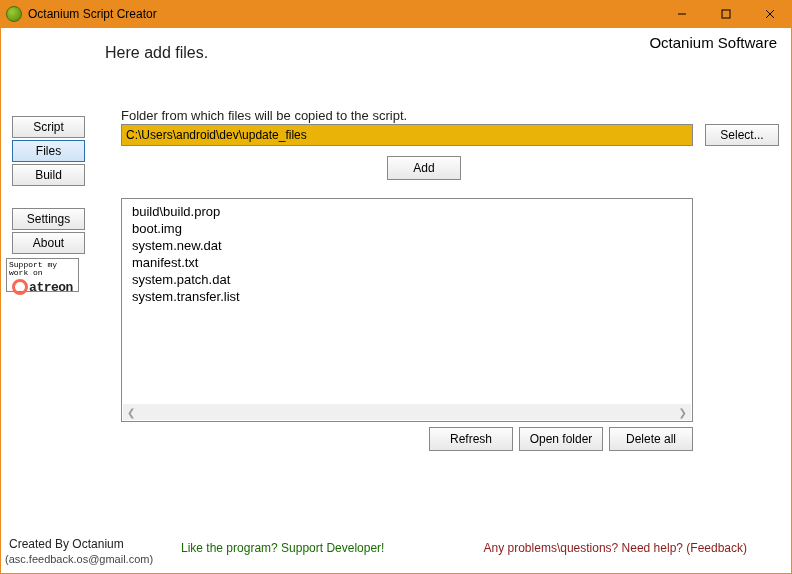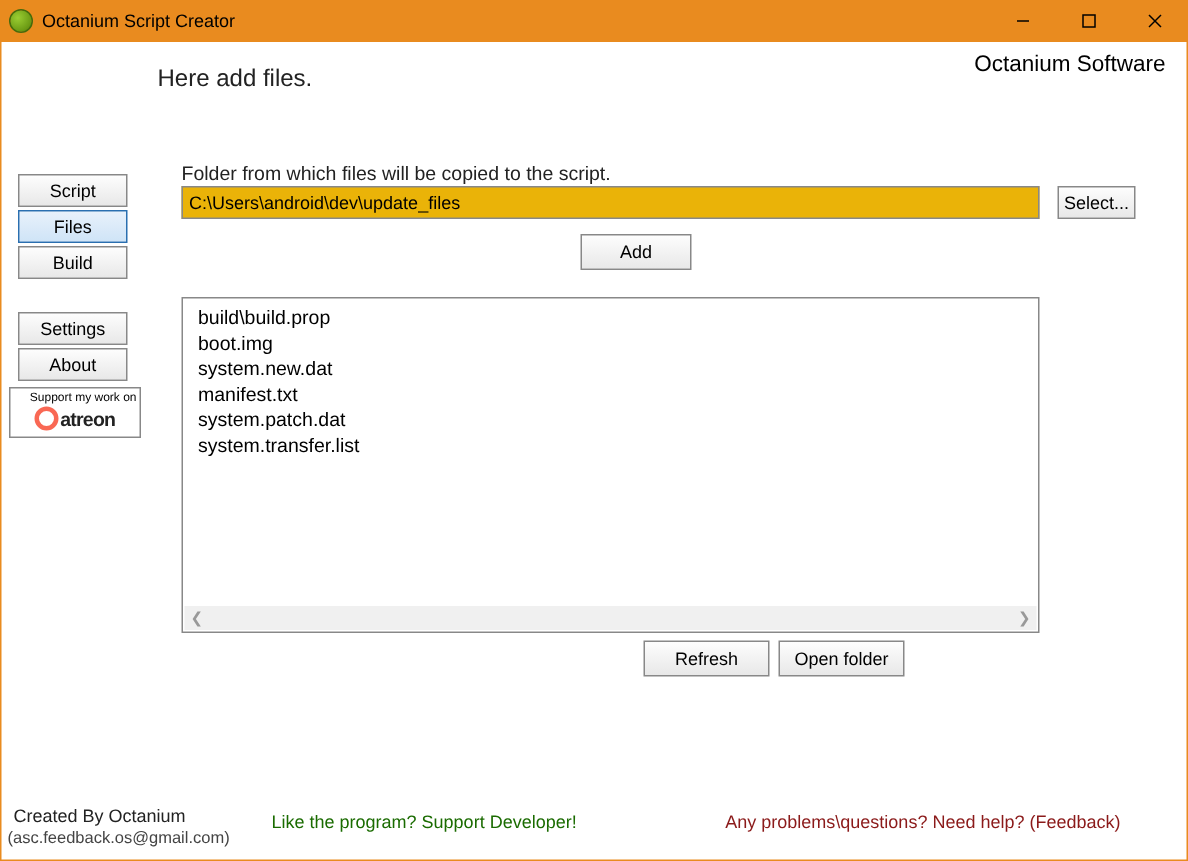--- a/index.html
+++ b/index.html
@@ -79,27 +79,28 @@
 }
 #btn-script { top: 88px; }
 #btn-files  { top: 112px; }
 #btn-build  { top: 136px; }
 #btn-settings { top: 180px; }
 #btn-about  { top: 204px; }
 
 .patreon {
   position: absolute;
   left: 5px; top: 230px;
-  width: 88px; height: 34px;
+  width: 73px; height: 34px;
   border: 1px solid #888;
   background: #fff;
   padding: 2px 2px;
   font-size: 8px;
-  text-align: right;
+  text-align: left;
   line-height: 1;
+  font-family: Liberation Mono, monospace;
 }
 .patreon .pword {
   display: flex;
   align-items: center;
   justify-content: center;
   gap: 1px;
   margin-top: 2px;
 }
 .patreon .pcircle {
   width: 16px; height: 16px;
@@ -126,21 +127,21 @@
   width: 572px; height: 22px;
   border: 1px solid #888;
   background: #eab308;
   padding: 2px 4px;
   font-size: 12px;
   line-height: 16px;
 }
 .selectbtn {
   position: absolute;
   left: 704px; top: 96px;
-  width: 52px; height: 22px;
+  width: 74px; height: 22px;
   border: 1px solid #888;
   background: linear-gradient(#fdfdfd,#e8e8e8);
   text-align: center;
   line-height: 20px;
   font-size: 12px;
 }
 .addbtn {
   position: absolute;
   left: 386px; top: 128px;
   width: 74px; height: 24px;
@@ -296,19 +297,20 @@
     <div>system.patch.dat</div>
     <div>system.transfer.list</div>
     <div class="scrollbar-h">
       <span>❮</span>
       <span>❯</span>
     </div>
   </div>
 
   <div class="refreshbtn">Refresh</div>
   <div class="openbtn">Open folder</div>
+  <div class="deletebtn">Delete all</div>
 
   <div class="createdby">Created By Octanium</div>
   <div class="email">(asc.feedback.os@gmail.com)</div>
   <div class="likeprog">Like the program? Support Developer!</div>
   <div class="feedback">Any problems\questions? Need help? (Feedback)</div>
 
 </div>
 
 </body></html>

